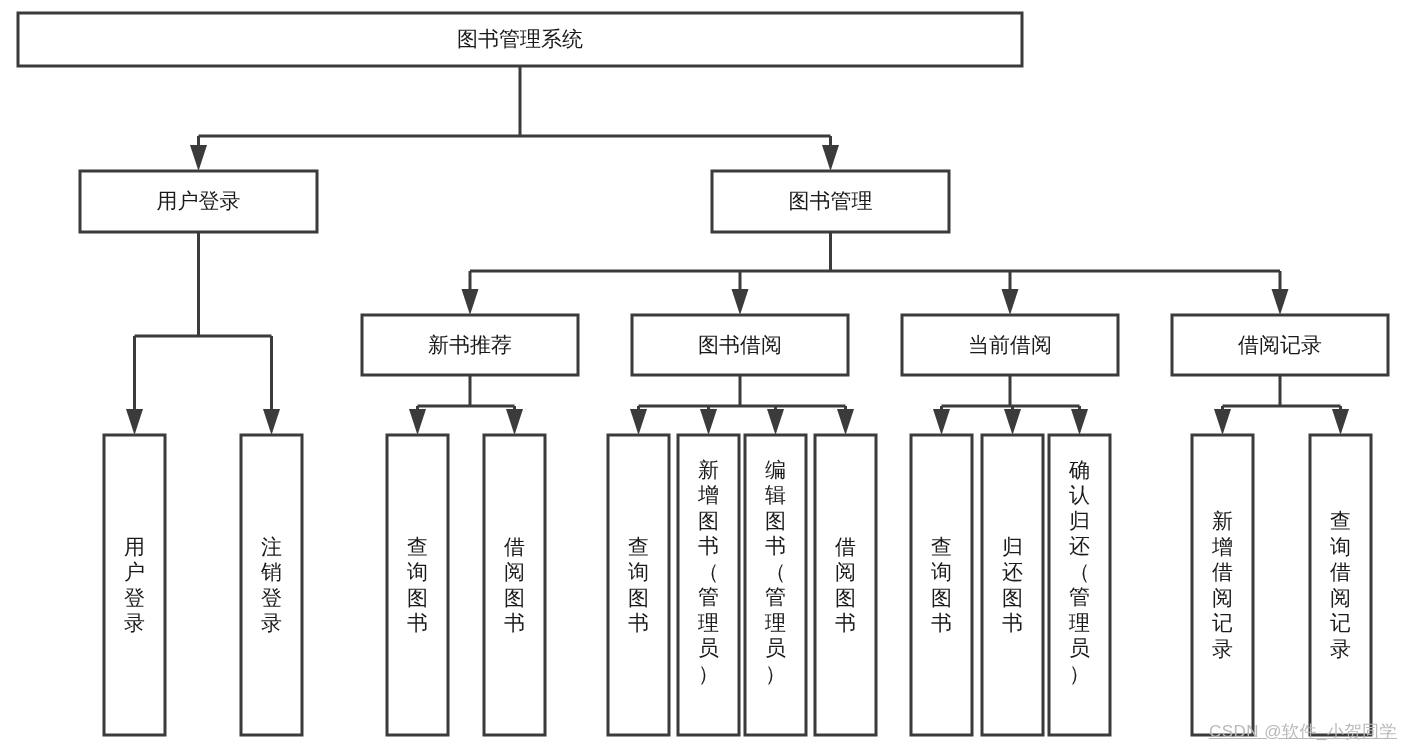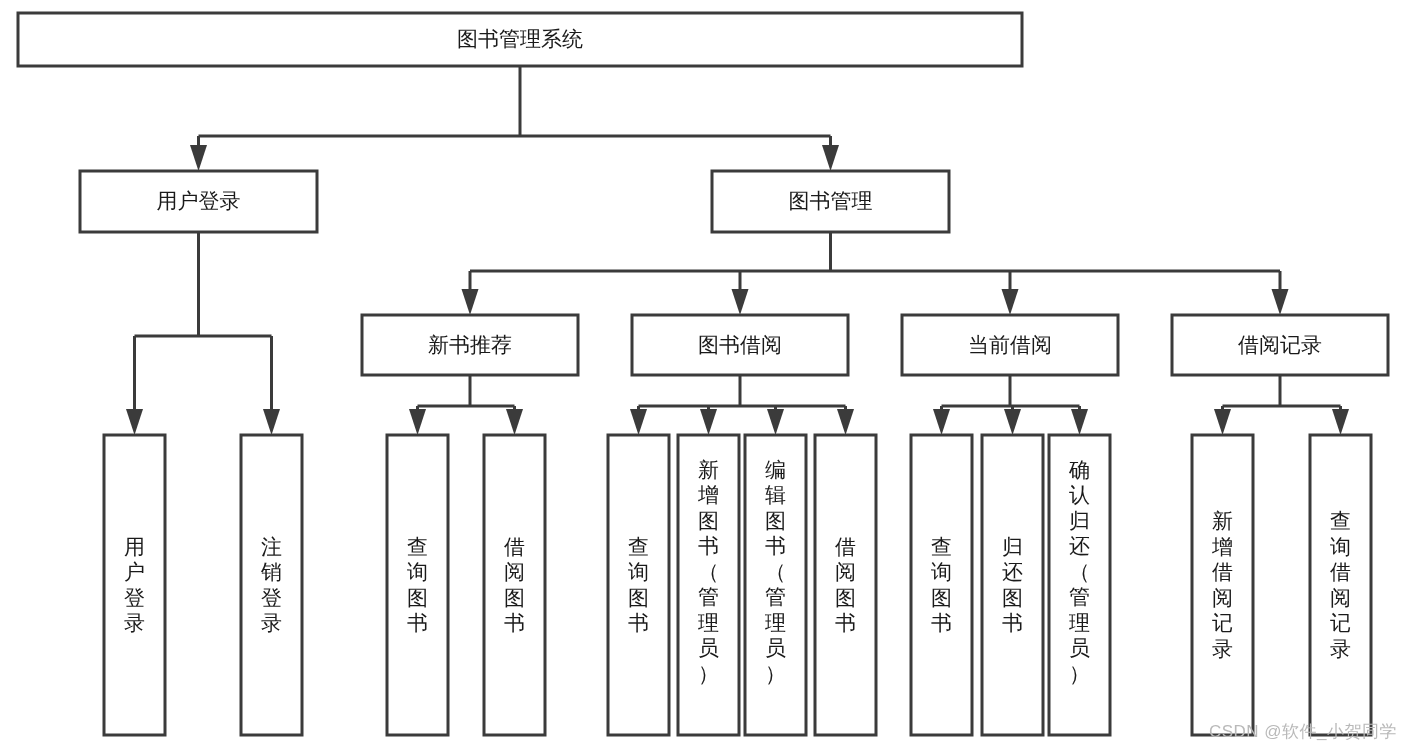--- a/index.html
+++ b/index.html
@@ -57,20 +57,21 @@
   .watermark-text {
     position: absolute;
     right: 8px;
     bottom: 4px;
     font-family: "Liberation Sans", "DejaVu Sans", sans-serif;
     font-size: 17px;
     color: #b9b9b9;
     white-space: nowrap;
     letter-spacing: 0.5px;
     user-select: none;
+    text-decoration: underline;
   }
 </style>
 </head>
 <body>
 
 <div id="diagram-root">
   <svg id="flowchart" viewBox="0 0 1405 747" xmlns="http://www.w3.org/2000/svg">
     <g id="edges-layer">
         <path d="M 520 66 L 520 136" class="connector"></path>
         <path d="M 198.5 136 L 830.5 136" class="connector"></path>

